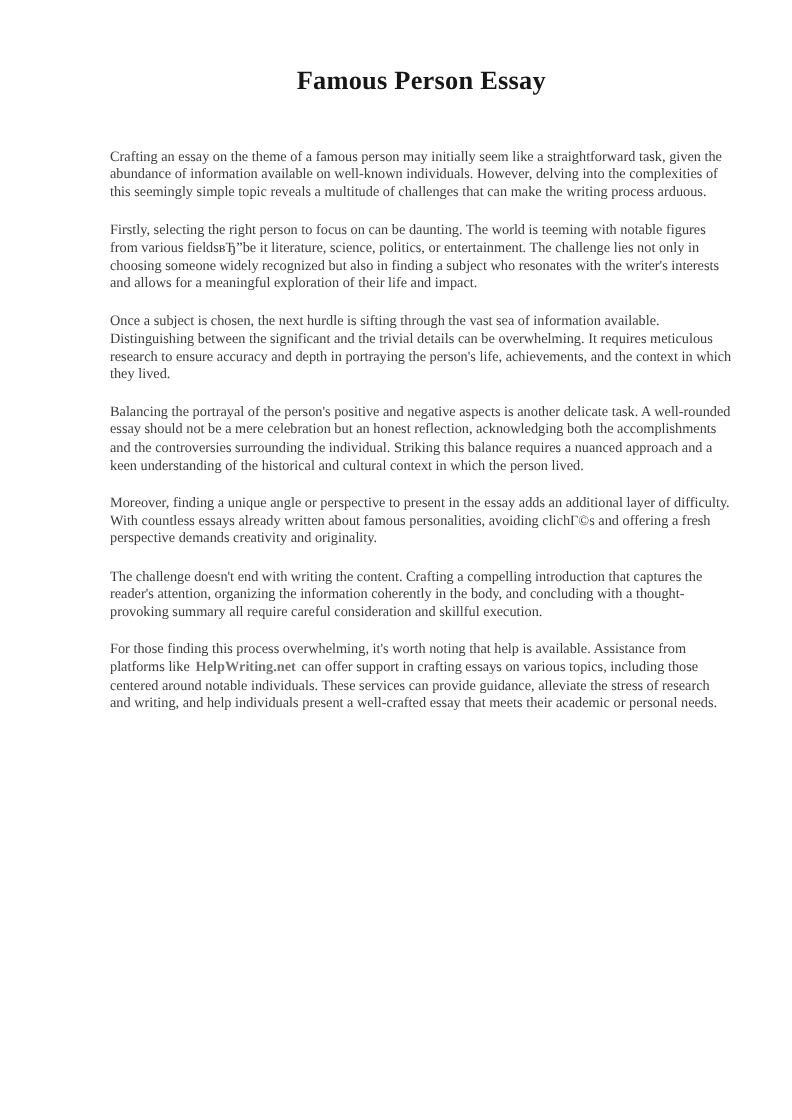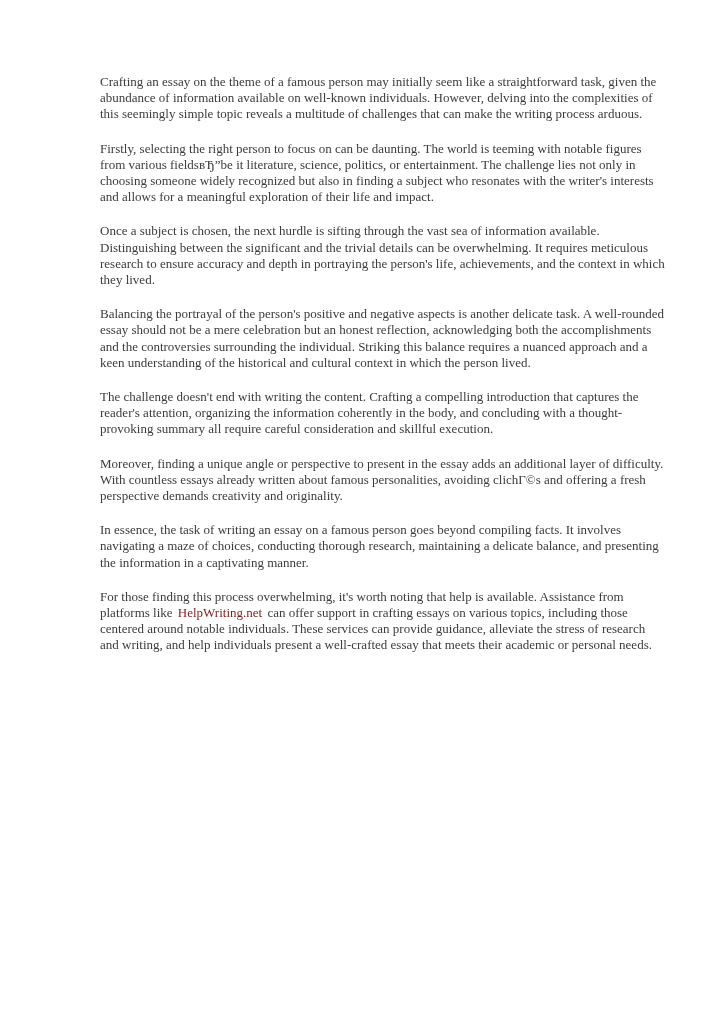--- a/index.html
+++ b/index.html
@@ -31,40 +31,40 @@
     letter-spacing: 0.2px;
   }
   .para {
     font-size: 13px;
     line-height: 16.2px;
     color: #3b3b3b;
     margin: 16px 0 18px 0;
     text-align: left;
   }
   .brand {
-    font-weight: 400;
-    color: #7f1d1d;
+    font-weight: 700;
+    color: #737373;
     margin: 0 2px;
   }
 </style>
 </head>
 <body>
 
 <div class="page">
   <div class="content">
+    <h1 class="title">Famous Person Essay</h1>
 
     <p class="para">Crafting an essay on the theme of a famous person may initially seem like a straightforward task, given the abundance of information available on well-known individuals. However, delving into the complexities of this seemingly simple topic reveals a multitude of challenges that can make the writing process arduous.</p>
 
     <p class="para">Firstly, selecting the right person to focus on can be daunting. The world is teeming with notable figures from various fieldsвЂ”be it literature, science, politics, or entertainment. The challenge lies not only in choosing someone widely recognized but also in finding a subject who resonates with the writer's interests and allows for a meaningful exploration of their life and impact.</p>
 
     <p class="para">Once a subject is chosen, the next hurdle is sifting through the vast sea of information available. Distinguishing between the significant and the trivial details can be overwhelming. It requires meticulous research to ensure accuracy and depth in portraying the person's life, achievements, and the context in which they lived.</p>
 
     <p class="para">Balancing the portrayal of the person's positive and negative aspects is another delicate task. A well-rounded essay should not be a mere celebration but an honest reflection, acknowledging both the accomplishments and the controversies surrounding the individual. Striking this balance requires a nuanced approach and a keen understanding of the historical and cultural context in which the person lived.</p>
 
+    <p class="para">Moreover, finding a unique angle or perspective to present in the essay adds an additional layer of difficulty. With countless essays already written about famous personalities, avoiding clichГ©s and offering a fresh perspective demands creativity and originality.</p>
+
     <p class="para">The challenge doesn't end with writing the content. Crafting a compelling introduction that captures the reader's attention, organizing the information coherently in the body, and concluding with a thought-provoking summary all require careful consideration and skillful execution.</p>
 
-    <p class="para">Moreover, finding a unique angle or perspective to present in the essay adds an additional layer of difficulty. With countless essays already written about famous personalities, avoiding clichГ©s and offering a fresh perspective demands creativity and originality.</p>
-
-    <p class="para">In essence, the task of writing an essay on a famous person goes beyond compiling facts. It involves navigating a maze of choices, conducting thorough research, maintaining a delicate balance, and presenting the information in a captivating manner.</p>
 
     <p class="para"><span>For those finding this process overwhelming, it's worth noting that help is available. Assistance from platforms like </span><b class="brand">HelpWriting.net</b><span> can offer support in crafting essays on various topics, including those centered around notable individuals. These services can provide guidance, alleviate the stress of research and writing, and help individuals present a well-crafted essay that meets their academic or personal needs.</span></p>
   </div>
 </div>
 
 </body></html>

